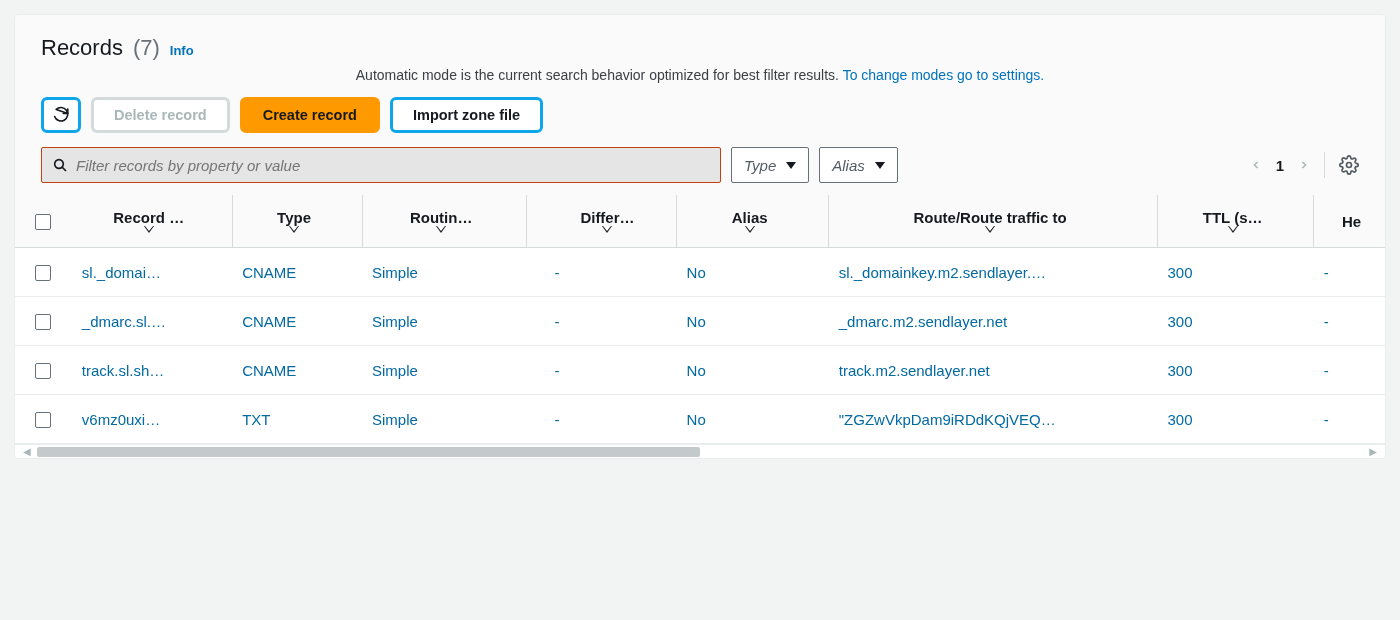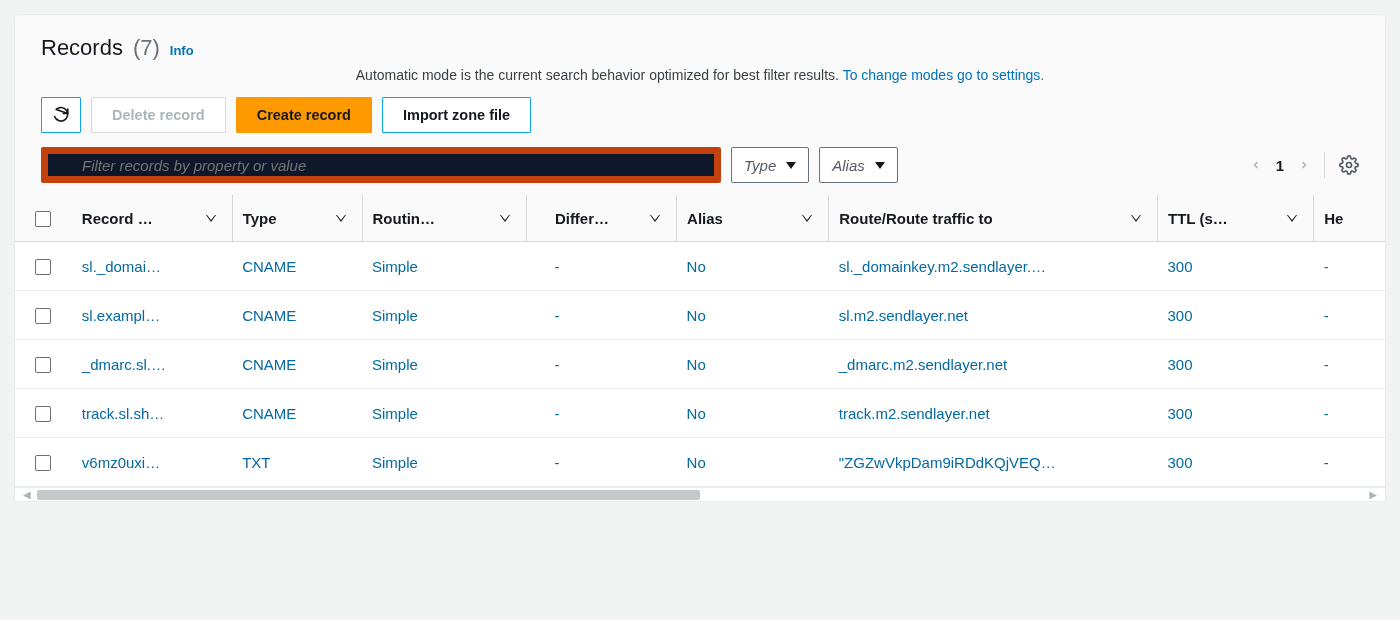--- a/index.html
+++ b/index.html
@@ -55,22 +55,22 @@
       display: flex;
       gap: 10px;
       margin-bottom: 14px;
     }
     .btn {
       display: inline-flex;
       align-items: center;
       justify-content: center;
       height: 36px;
       padding: 0 20px;
-      border: 1px solid #0ea5e9;
-      border-radius: 1px;
+      border: 3px solid #0ea5e9;
+      border-radius: 6px;
       background: #ffffff;
       font-weight: 700;
       font-size: 14.5px;
       color: #16191f;
       cursor: pointer;
     }
     .btn.icon-only {
       width: 40px;
       padding: 0;
     }
@@ -87,23 +87,23 @@
     .filter-row {
       display: flex;
       gap: 10px;
       align-items: center;
     }
     .search-box {
       flex: 0 0 680px;
       display: flex;
       align-items: center;
       height: 36px;
-      border: 7px solid #c2410c;
+      border: 1px solid #c2410c;
       border-radius: 2px;
-      background: #0f172a;
+      background: #e5e5e5;
       padding: 0 10px;
       gap: 8px;
     }
     .search-box input {
       flex: 1;
       border: none;
       outline: none;
       font-size: 15px;
       font-style: italic;
       color: #687078;
@@ -182,20 +182,21 @@
     .tbl .col-diff { width: 148px; padding-left: 28px; }
     .tbl .col-alias { width: 150px; }
     .tbl .col-val { width: 324px; }
     .tbl .col-ttl { width: 154px; }
     .tbl .col-he { width: 80px; }
     .th-inner {
       display: flex;
       align-items: center;
       justify-content: space-between;
       padding-right: 6px;
+      flex-direction: column;
     }
     .th-sep {
       border-right: 1px solid #d5dbdb;
     }
     .tri-filter {
       width: 0; height: 0;
       border-left: 5px solid transparent;
       border-right: 5px solid transparent;
       border-top: 7px solid #16191f;
       display:inline-block;
@@ -363,31 +364,20 @@
       </thead>
       <tbody id="tbody">
       <tr>
             <td class="col-check"><span class="checkbox"></span></td>
             <td class="col-name">sl._domai…</td>
             <td class="col-type">CNAME</td>
             <td class="col-route">Simple</td>
             <td class="col-diff">-</td>
             <td class="col-alias">No</td>
             <td class="col-val">sl._domainkey.m2.sendlayer.…</td>
-            <td class="col-ttl">300</td>
-            <td class="col-he">-</td>
-          </tr>
-          <tr>
-            <td class="col-check"><span class="checkbox"></span></td>
-            <td class="col-name">sl.exampl…</td>
-            <td class="col-type">CNAME</td>
-            <td class="col-route">Simple</td>
-            <td class="col-diff">-</td>
-            <td class="col-alias">No</td>
-            <td class="col-val">sl.m2.sendlayer.net</td>
             <td class="col-ttl">300</td>
             <td class="col-he">-</td>
           </tr>
           <tr>
             <td class="col-check"><span class="checkbox"></span></td>
             <td class="col-name">_dmarc.sl.…</td>
             <td class="col-type">CNAME</td>
             <td class="col-route">Simple</td>
             <td class="col-diff">-</td>
             <td class="col-alias">No</td>

